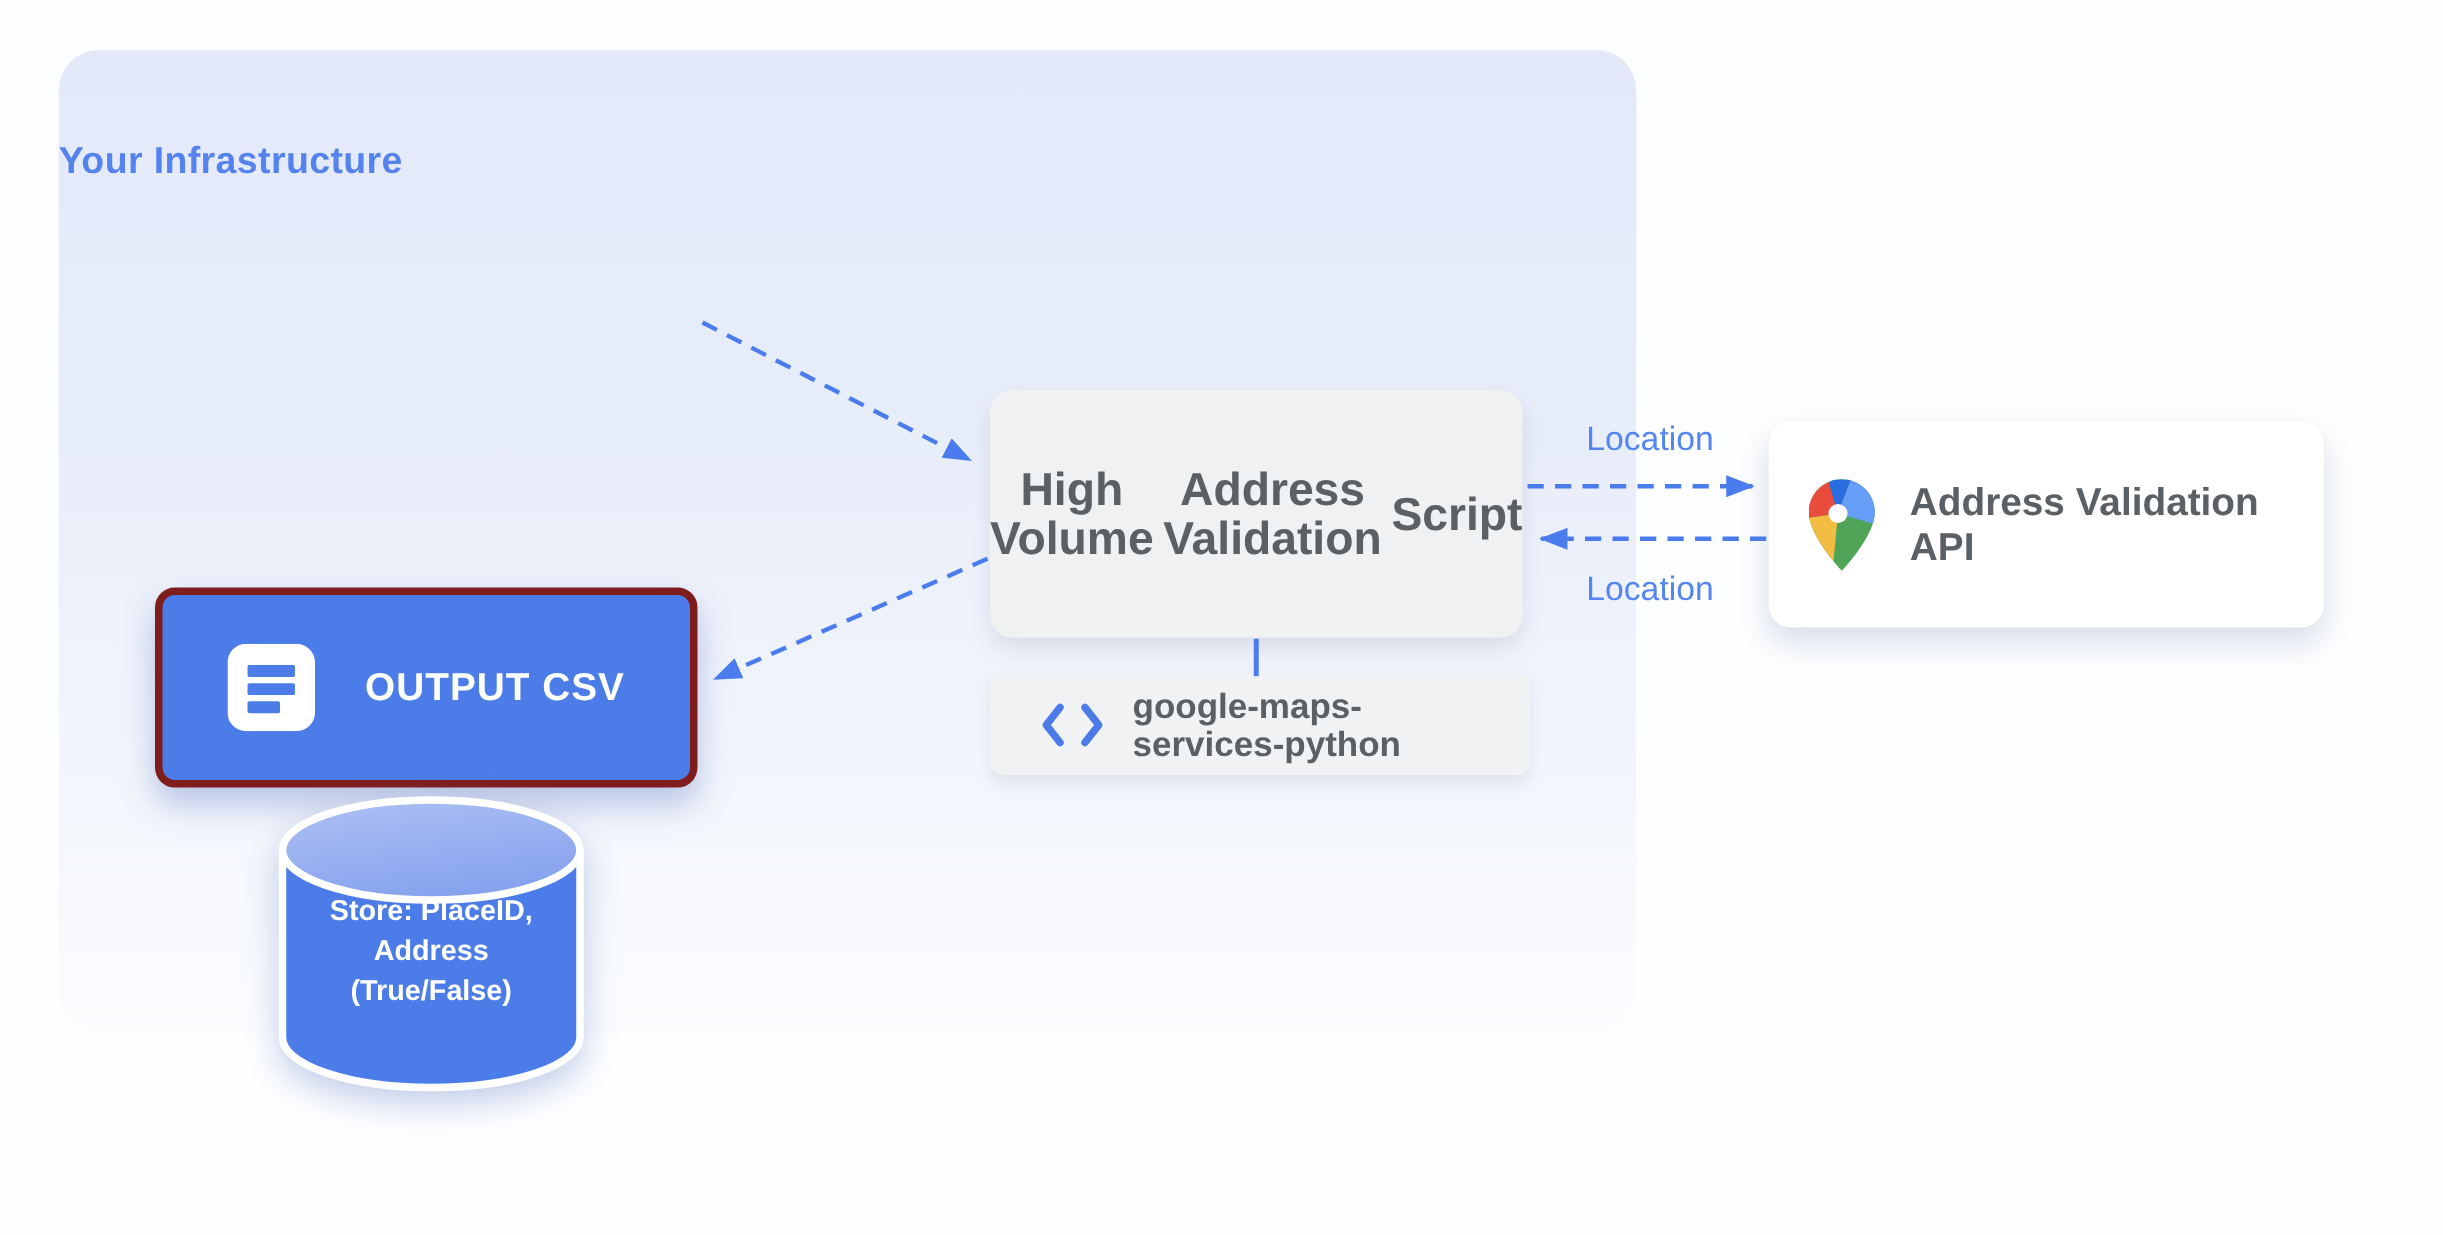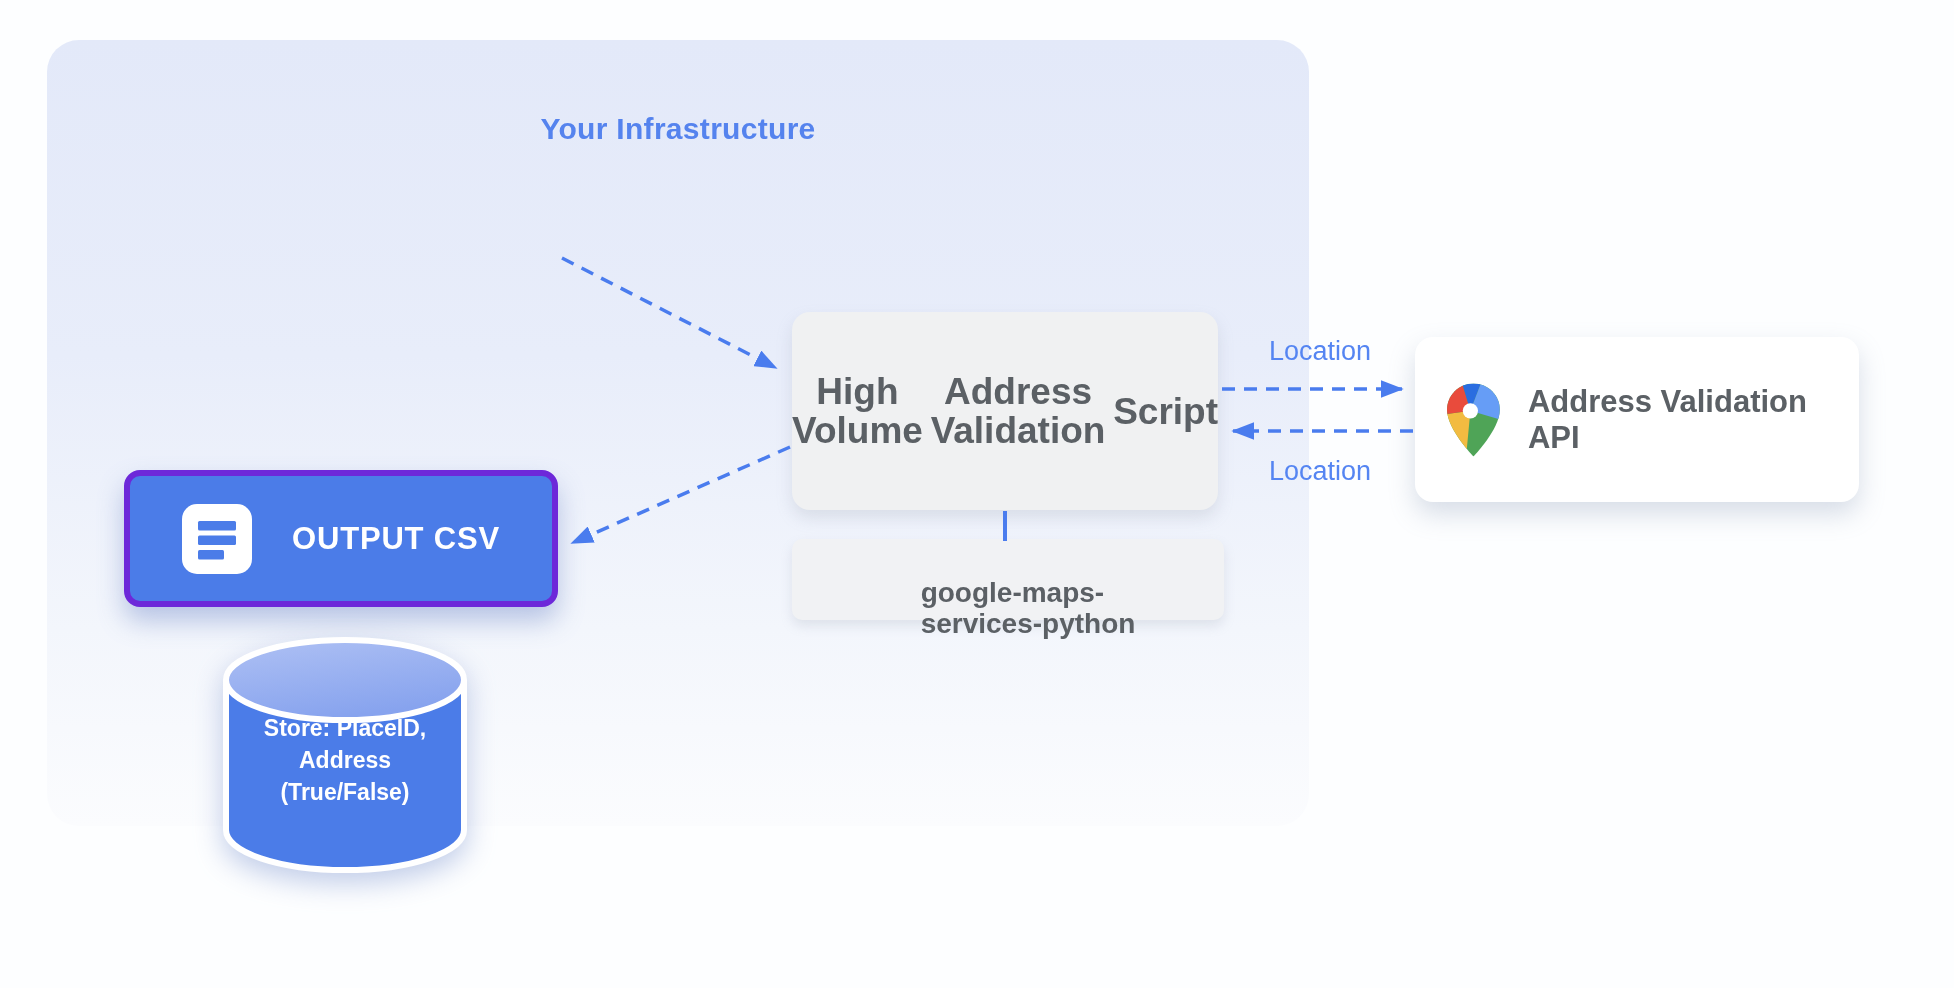--- a/index.html
+++ b/index.html
@@ -17,21 +17,20 @@
     position: absolute;
     left: 47px; top: 40px;
     width: 1262px; height: 786px;
     border-radius: 32px;
     background: linear-gradient(180deg, #E3E9F9 0%, #E8EDFA 40%, #F3F6FC 75%, #FBFCFE 100%);
   }
   .infra-title {
     position: absolute;
     left: 0; top: 72px;
     width: 100%;
-    text-align: center;
     font-size: 30px;
     font-weight: bold;
     color: #5583EE;
     letter-spacing: 0.3px;
   }
 
   
   .node {
     position: absolute;
     display: flex;
@@ -49,23 +48,23 @@
     box-shadow: 0 12px 22px rgba(125, 148, 205, 0.35);
   }
   .input-box .node-label {
     font-size: 31px;
     font-weight: bold;
     color: #4A7BE8;
     letter-spacing: 0.8px;
   }
   .output-box {
     left: 124px; top: 470px;
-    width: 434px; height: 137px;
+    width: 434px; height: 160px;
     background: #4B7CE8;
-    border: 6px solid #6d28d9;
+    border: 6px solid #7f1d1d;
     border-radius: 16px;
     box-shadow: 0 14px 26px rgba(110, 135, 200, 0.45);
   }
   .output-box .node-label {
     font-size: 31px;
     font-weight: bold;
     color: #ffffff;
     letter-spacing: 0.8px;
   }
 
@@ -108,23 +107,22 @@
   .lib-box {
     position: absolute;
     left: 792px; top: 539px;
     width: 432px; height: 81px;
     background: #F1F2F4;
     border-radius: 10px;
     box-shadow: 0 6px 12px rgba(140, 150, 170, 0.2);
     display: flex;
     align-items: center;
     padding-left: 40px;
-    gap: 38px;
+    gap: 22px;
     box-sizing: border-box;
-    flex-direction: column;
   }
   .lib-text {
     font-size: 28px;
     font-weight: bold;
     color: #5B6065;
     line-height: 31px;
   }
 
   
   .api-card {

